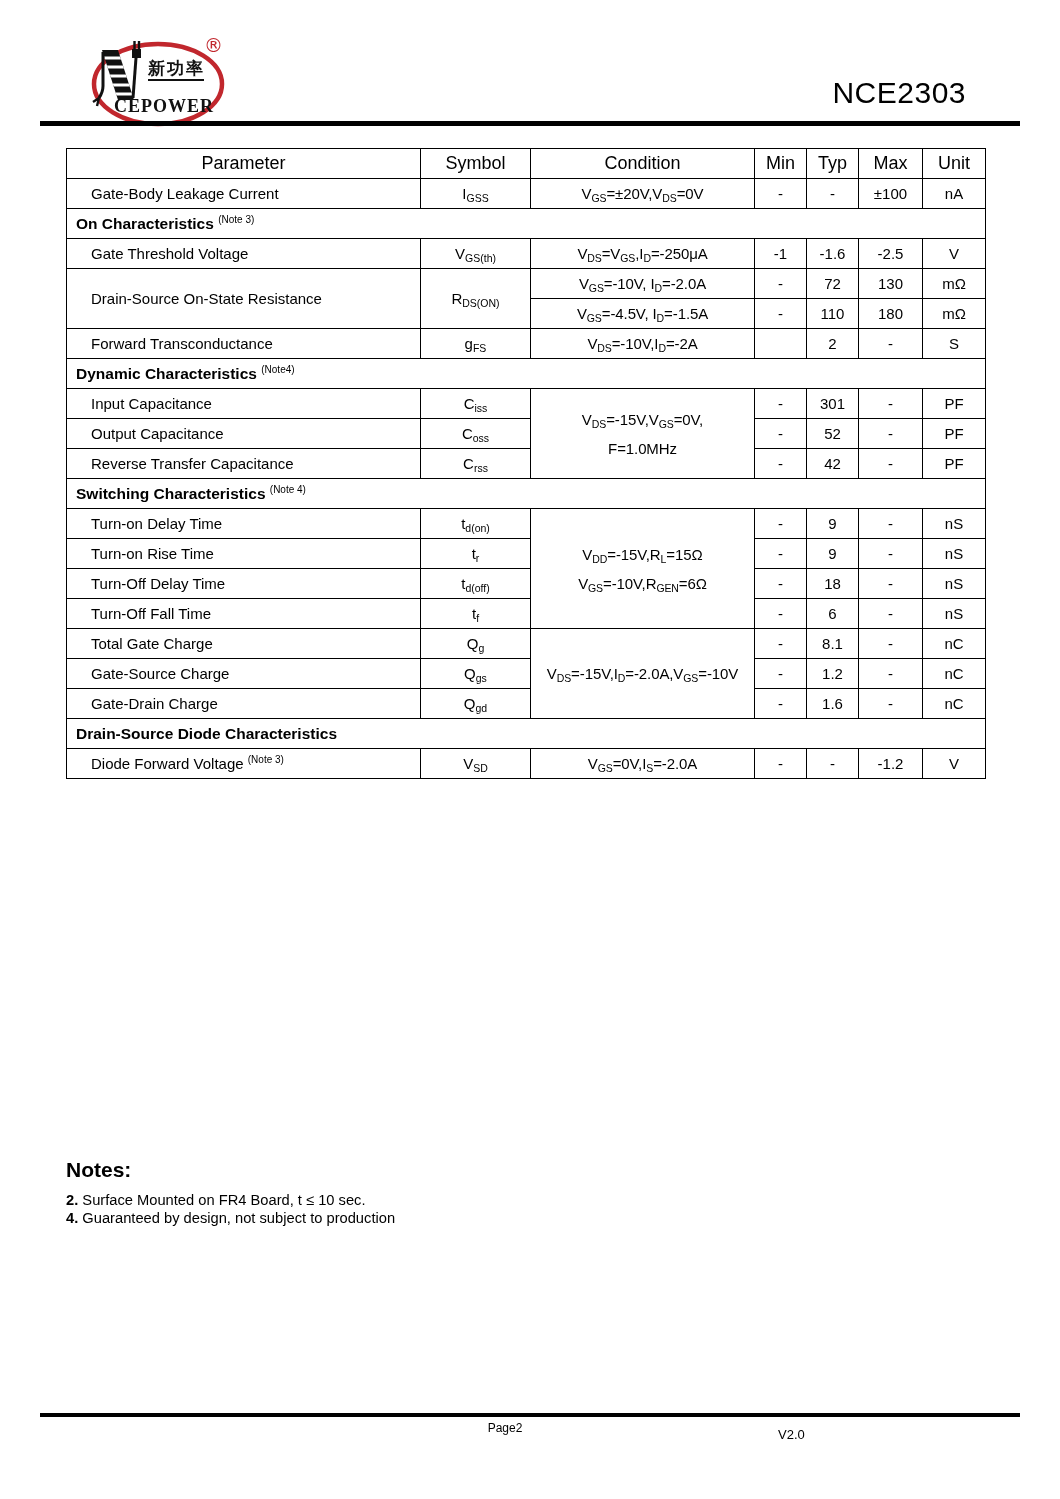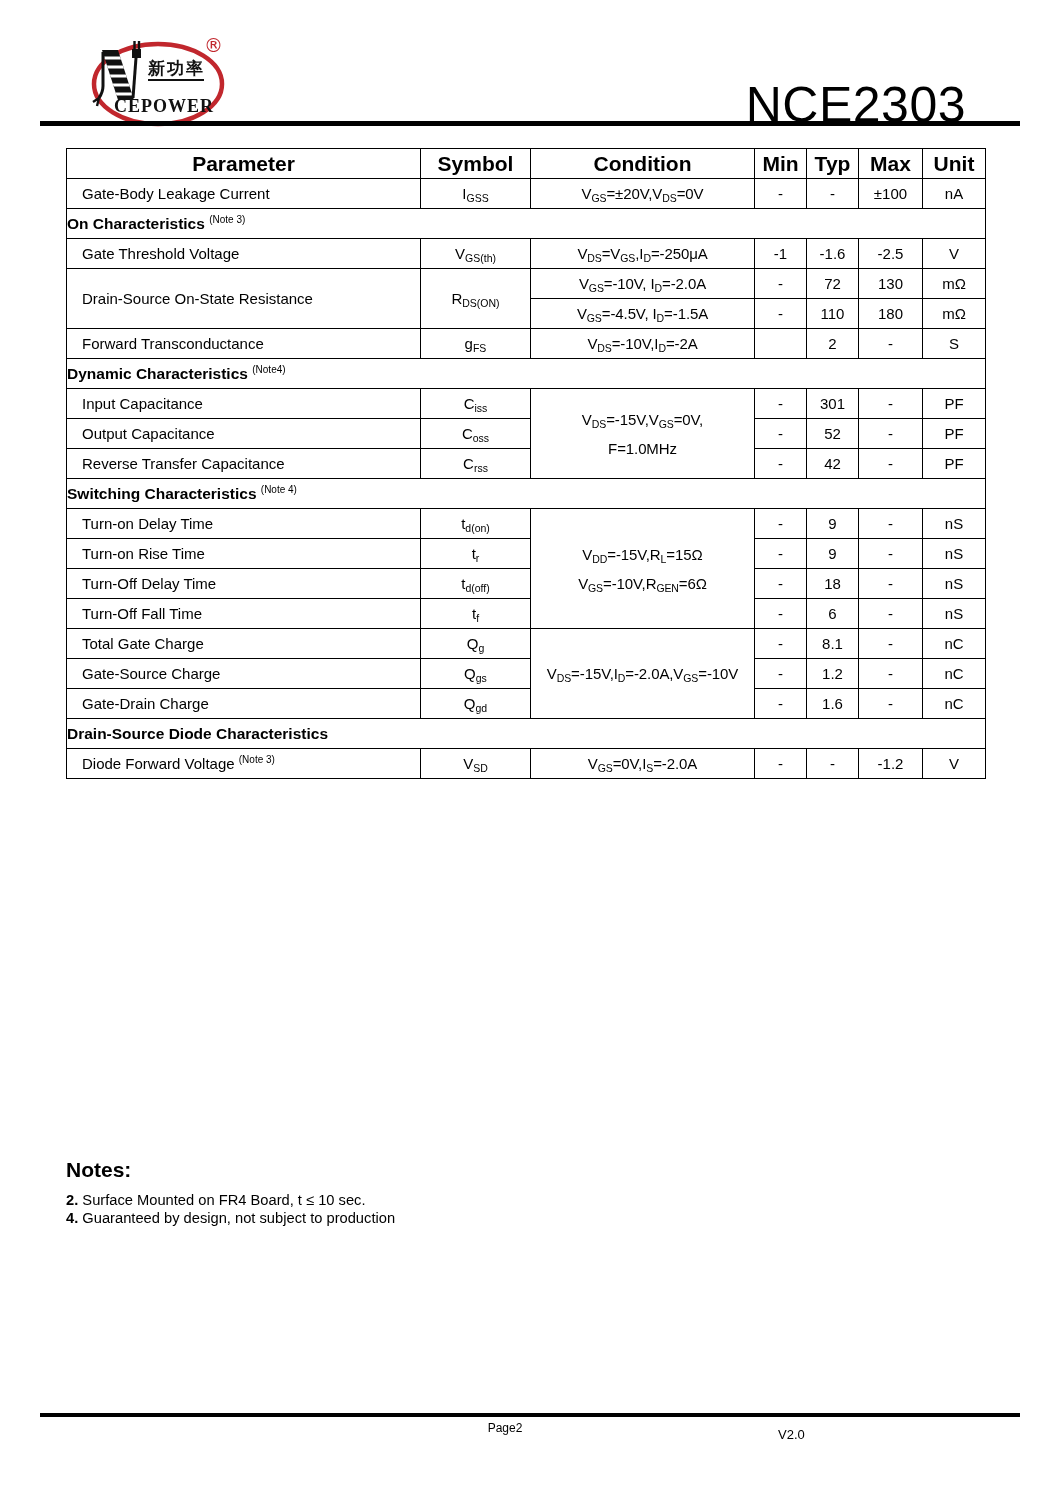--- a/index.html
+++ b/index.html
@@ -9,41 +9,41 @@
     background:#ffffff;
     font-family:"Liberation Sans", sans-serif;
     color:#000;
     margin:0 auto;
     overflow:hidden;
   }
   
   .logo-wrap{position:absolute;left:86px;top:30px;width:160px;height:100px;}
   .part-title{
     position:absolute;top:76px;right:94px;
-    font-size:50px;font-weight:400;letter-spacing:.5px;margin:0;
+    font-size:30px;font-weight:400;letter-spacing:.5px;margin:0;
   }
   .h-rule{position:absolute;left:40px;width:980px;height:5px;background:#000;}
   .h-rule.top{top:121px;}
   .h-rule.bottom{top:1413px;height:4px;}
   
   .spec-table{
     position:absolute;left:66px;top:148px;
     border-collapse:collapse;table-layout:fixed;width:919px;
     font-size:15px;
   }
   .spec-table th,.spec-table td{
     border:1.8px solid #000;
     padding:0 4px;height:29px;
     text-align:center;vertical-align:middle;
     overflow:hidden;
   }
-  .spec-table th{font-size:21px;font-weight:bold;}
-  .spec-table td.pcell{text-align:left;padding-left:15px;}
+  .spec-table th{font-size:18px;font-weight:normal;}
+  .spec-table td.pcell{text-align:left;padding-left:24px;}
   .spec-table td.sec{
-    text-align:left;padding-left:0;font-weight:bold;font-size:15.5px;
+    text-align:left;padding-left:9px;font-weight:bold;font-size:15.5px;
   }
   .spec-table td.ccell{white-space:nowrap;letter-spacing:-0.1px;}
   .spec-table td.twoline{line-height:29px;}
   .spec-table sub{font-size:10.5px;vertical-align:-3px;line-height:0;}
   .spec-table sup{font-size:10px;vertical-align:6px;line-height:0;font-weight:400;}
   .spec-table td.sec sup{font-weight:400;}
   
   .notes{position:absolute;left:66px;top:1158px;width:700px;}
   .notes-heading{font-size:21px;font-weight:bold;margin:0 0 9px 0;}
   .note-line{font-size:14.7px;line-height:18.3px;}

